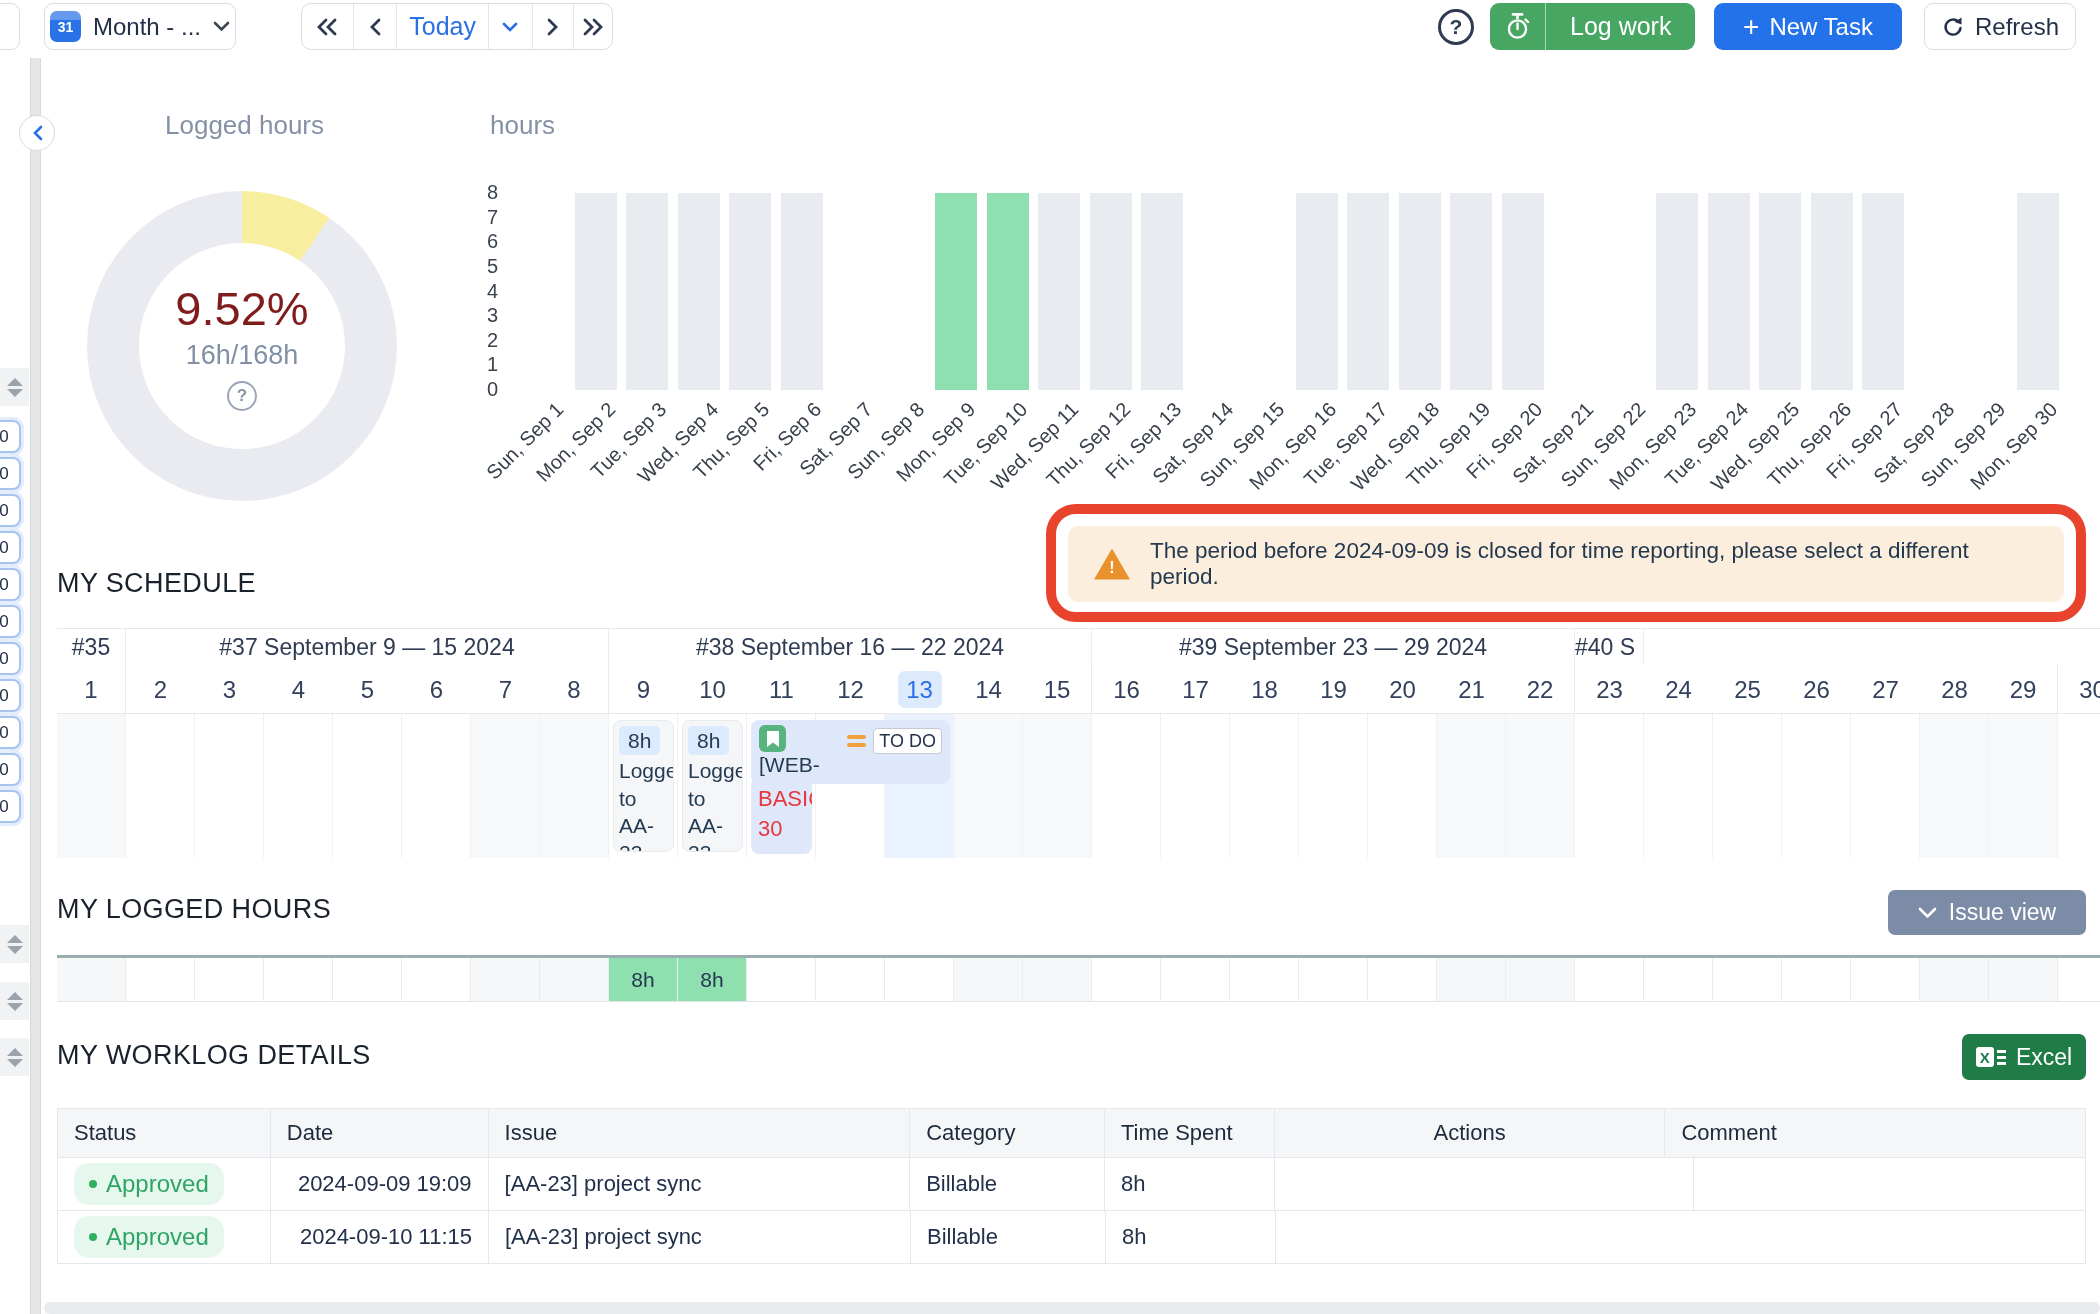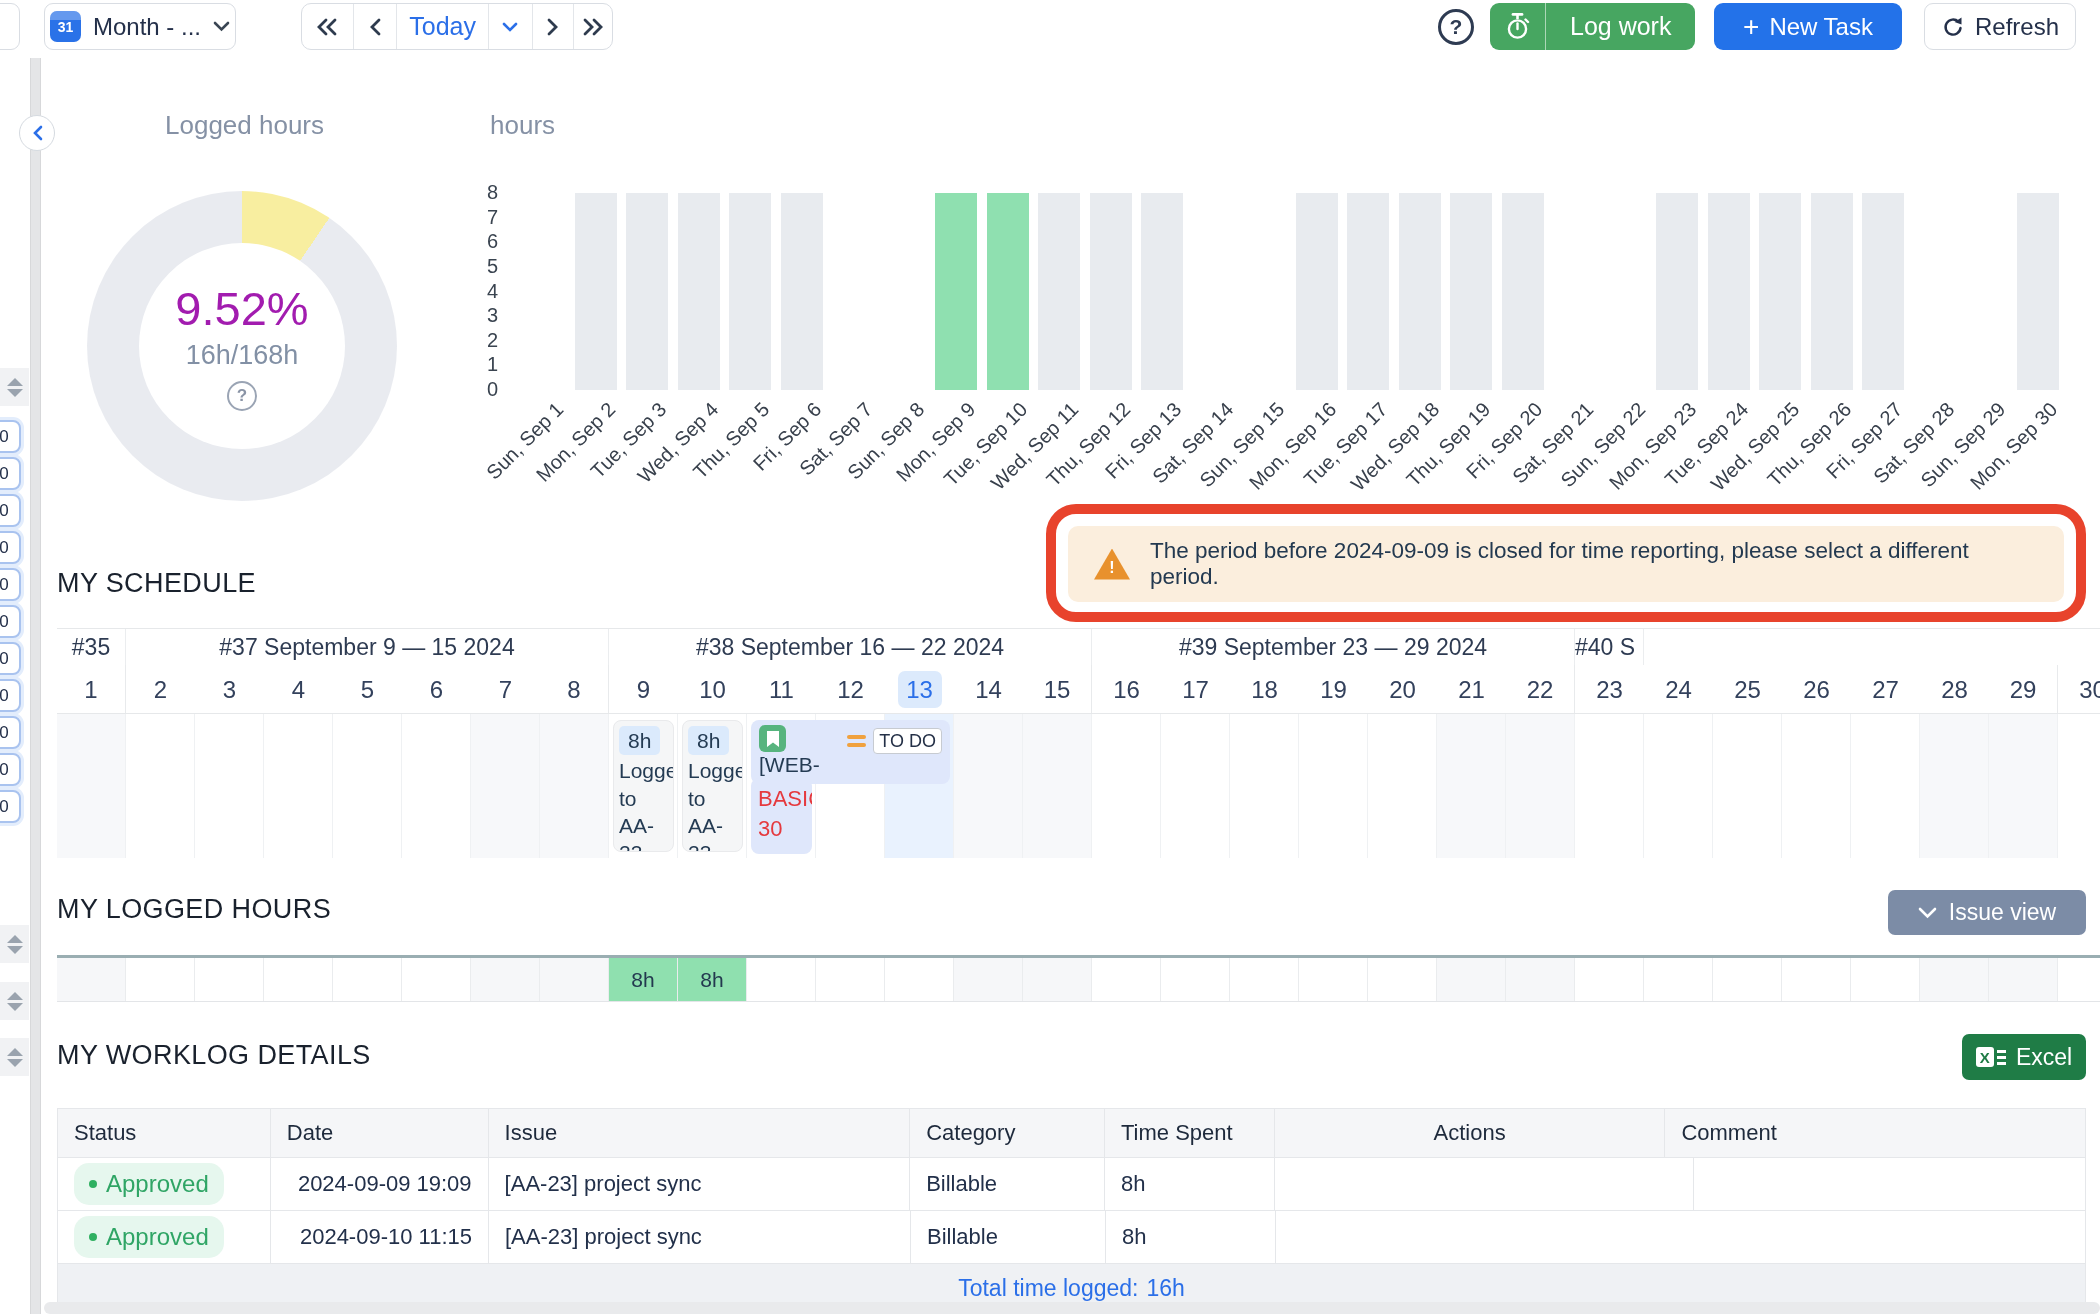--- a/index.html
+++ b/index.html
@@ -46,21 +46,21 @@
   .tri.dn { border-top:8px solid #9AA3AE; }
   .zero-pill { position:absolute; left:-13px; width:34px; height:33px; background:#fff; border:2px solid #A9C3EF;
                border-radius:8px; box-shadow:0 0 0 3px #E3EDFC; color:#24304A; font-size:17px;
                display:flex; align-items:center; justify-content:center; cursor:pointer; }
 
   
   .chart-title { position:absolute; top:110px; font-size:26px; color:#8591A5; }
   .donut { position:absolute; left:87px; top:191px; width:310px; height:310px; border-radius:50%; }
   .donut-hole { position:absolute; left:52px; top:52px; width:206px; height:206px; border-radius:50%; background:#fff;
                 display:flex; flex-direction:column; align-items:center; justify-content:center; gap:4px; }
-  .donut-pct { font-size:47px; font-weight:500; color:#a21caf; }
+  .donut-pct { font-size:47px; font-weight:500; color:#7f1d1d; }
   .donut-sub { font-size:27px; color:#8290A5; }
   .donut-help { width:30px; height:30px; border-radius:50%; border:2px solid #9AA4B4; color:#8A94A6; font-size:17px;
                 font-weight:bold; display:flex; align-items:center; justify-content:center; margin-top:6px; cursor:pointer; }
 
   
   .ytick { position:absolute; width:60px; text-align:right; font-size:20px; color:#3A4450; }
   .bar { position:absolute; width:42px; }
   .xlab { position:absolute; width:170px; text-align:right; font-size:20px; color:#38404C; white-space:nowrap;
           transform:rotate(-45deg); transform-origin:100% 0%; }
 
@@ -576,20 +576,16 @@
             <span class="dot"></span>
             <span>Approved</span>
           </span>
         </div>
         <div class="t-cell right" style="width: 218px;">2024-09-10 11:15</div>
         <div class="t-cell" style="width: 422px;">[AA-23] project sync</div>
         <div class="t-cell" style="width: 195px;">Billable</div>
         <div class="t-cell" style="width: 170px;">8h</div>
         <div class="t-cell" style="width: 391px;"></div>
       </div>
-      <div class="t-foot">
-        <span>Total time logged:</span>
-        <span>16h</span>
-      </div>
     </div>
 
   <div class="bottom-strip"></div>
 </div>
 
 </body></html>

